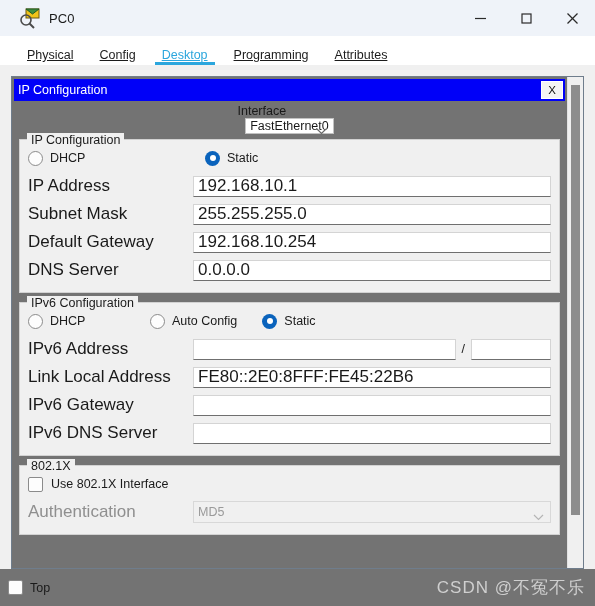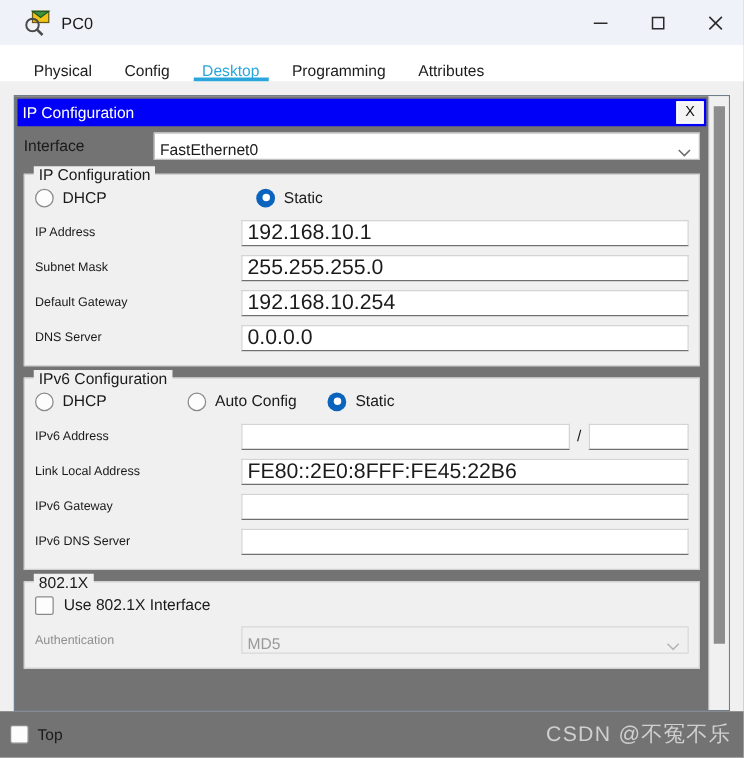--- a/index.html
+++ b/index.html
@@ -55,25 +55,25 @@
     height: 29px;
     background: #ffffff;
     display: flex;
     align-items: flex-end;
     padding-left: 14px;
   }
   .tab {
     height: 17px;
     padding: 0 13px;
     display: flex;
-    align-items: center;
     font-size: 12.5px;
     color: #1c1c1c;
     position: relative;
     white-space: nowrap;
+    text-decoration: underline;
   }
   .tab.active { color: #2ba6dd; }
   .tab.active::after {
     content: "";
     position: absolute;
     left: 6px; right: 6px; bottom: 0;
     height: 3px;
     background: #2ba6dd;
   }
 
@@ -122,29 +122,30 @@
   .inner {
     padding: 0 7px 0 7px;
   }
 
   
   .iface-row {
     display: flex;
     align-items: center;
     height: 26px;
     margin-top: 3px;
+    flex-direction: column;
   }
   .iface-row .lbl { width: 104px; font-size: 12.5px; }
   .combo {
     flex: 1 1 auto;
     height: 22px;
     background: #ffffff;
     border: 1px solid #c2c2c2;
     display: flex;
-    align-items: flex-end;
+    align-items: center;
     padding: 0 4px;
     font-size: 12.5px;
     position: relative;
   }
   .combo .chev {
     position: absolute;
     right: 6px; top: 50%;
     margin-top: -2px;
   }
   .combo.disabled { color: #9a9a9a; background: #f0f0f0; border-color: #d8d8d8; }
@@ -203,21 +204,21 @@
   .radio .rl { font-size: 12.5px; }
 
   
   .field-row {
     display: flex;
     align-items: center;
     height: 28px;
   }
   .field-row .lbl {
     width: 165px;
-    font-size: 10px;
+    font-size: 17px;
     flex: 0 0 auto;
   }
   .tf {
     flex: 1 1 auto;
     min-width: 0;
     height: 21px;
     background: #ffffff;
     border: 1px solid #d4d4d4;
     border-bottom: 1px solid #6f6f6f;
     display: flex;

